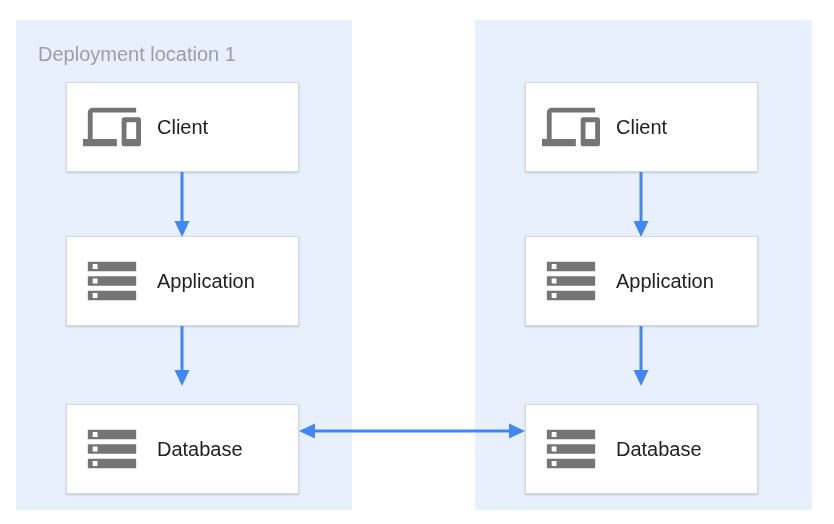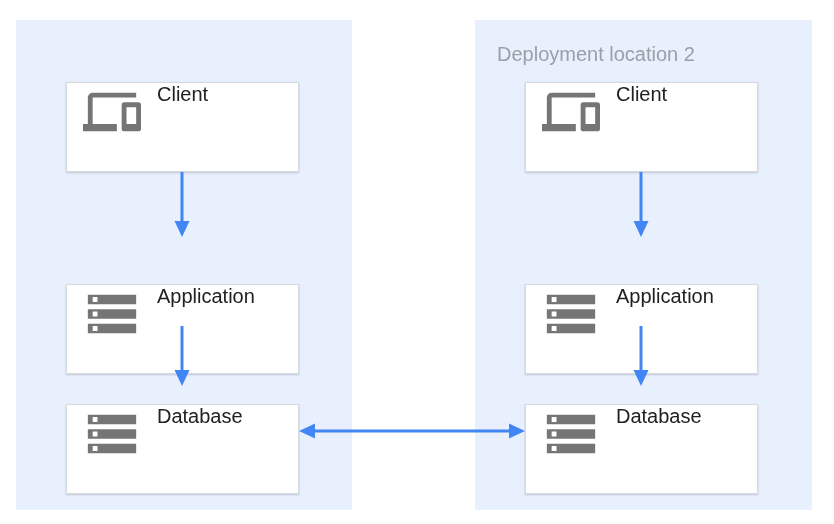--- a/index.html
+++ b/index.html
@@ -35,23 +35,24 @@
   .node {
     position: absolute;
     left: 50px;
     width: 233px;
     height: 90px;
     background: var(--node-bg, #ffffff);
     border: 1px solid var(--node-border, #d6d9dc);
     box-shadow: 0 1px 2px rgba(60, 64, 67, 0.22);
     box-sizing: border-box;
     display: flex;
+    align-items: center;
   }
   .node-client      { top: 62px; }
-  .node-application { top: 216px; margin-top: 48px; }
+  .node-application { top: 216px; }
   .node-database    { top: 384px; }
   .node .icon {
     display: inline-flex;
     margin-left: 16px;
     color: var(--icon-color, #757575);
     flex: 0 0 auto;
   }
   .node .label {
     margin-left: 16px;
     font-size: 20px;
@@ -73,20 +74,21 @@
     fill: var(--arrow-color, #4285f4);
     stroke: none;
   }
 </style>
 </head>
 <body>
 
 <div class="canvas">
 
   <section class="panel panel-1">
+    <div class="panel-title">Deployment location 1</div>
 
     <div class="node node-client">
       <span class="icon">
         <svg width="58" height="58" viewBox="0 0 24 24" aria-hidden="true">
           <path fill="currentColor" d="M4 6h18V4H4c-1.1 0-2 .9-2 2v11H0v3h14v-3H4V6zm19 2h-6c-.55 0-1 .45-1 1v10c0 .55.45 1 1 1h6c.55 0 1-.45 1-1V9c0-.55-.45-1-1-1zm-1 9h-4v-7h4v7z"></path>
         </svg>
       </span>
       <span class="label">Client</span>
     </div>
 
@@ -103,21 +105,20 @@
       <span class="icon">
         <svg width="58" height="58" viewBox="0 0 24 24" aria-hidden="true">
           <path fill="currentColor" d="M2 20h20v-4H2v4zm2-3h2v2H4v-2zM2 4v4h20V4H2zm4 3H4V5h2v2zm-4 7h20v-4H2v4zm2-3h2v2H4v-2z"></path>
         </svg>
       </span>
       <span class="label">Database</span>
     </div>
   </section>
 
   <section class="panel panel-2">
-    <div class="panel-title">Deployment location 2</div>
 
     <div class="node node-client">
       <span class="icon">
         <svg width="58" height="58" viewBox="0 0 24 24" aria-hidden="true">
           <path fill="currentColor" d="M4 6h18V4H4c-1.1 0-2 .9-2 2v11H0v3h14v-3H4V6zm19 2h-6c-.55 0-1 .45-1 1v10c0 .55.45 1 1 1h6c.55 0 1-.45 1-1V9c0-.55-.45-1-1-1zm-1 9h-4v-7h4v7z"></path>
         </svg>
       </span>
       <span class="label">Client</span>
     </div>
 

